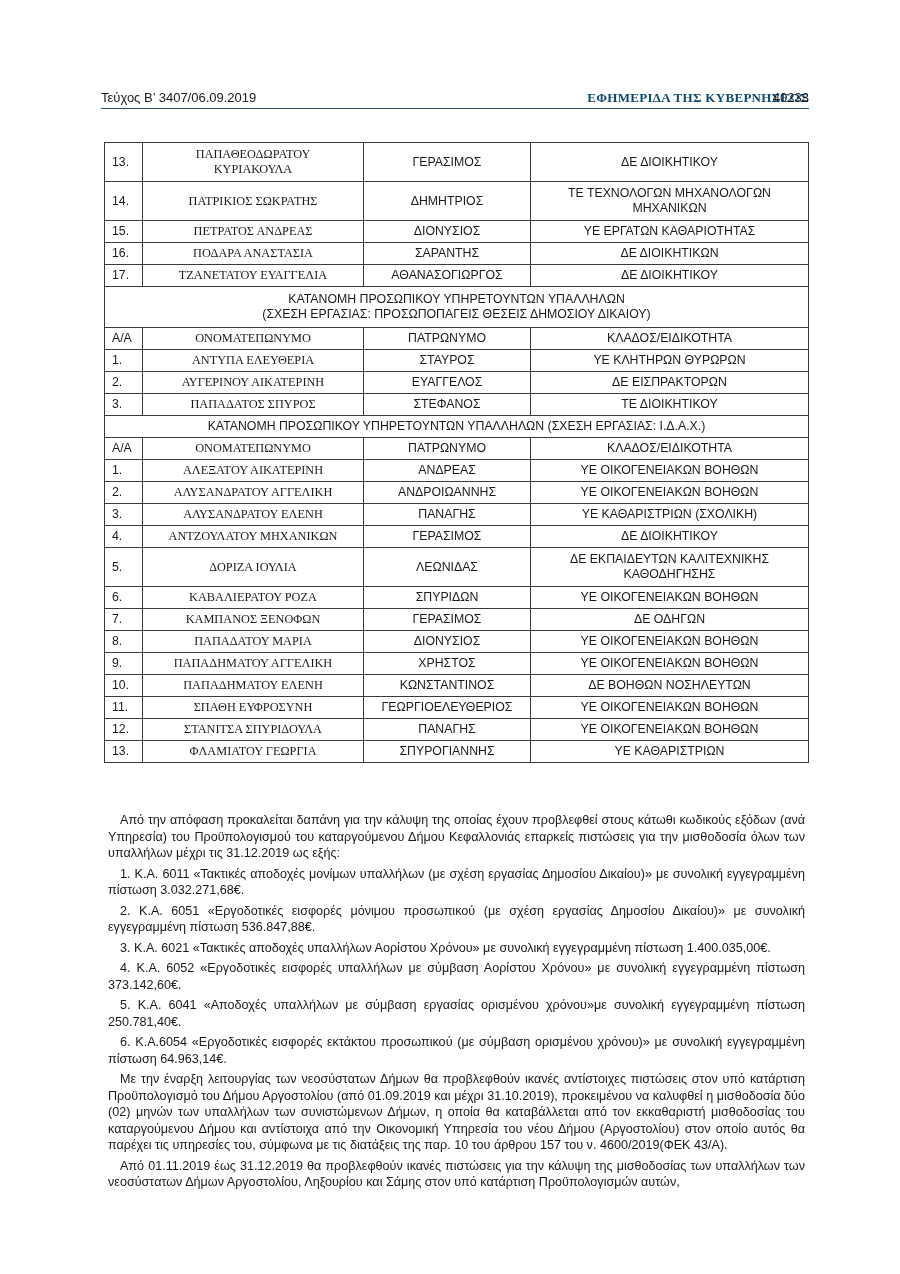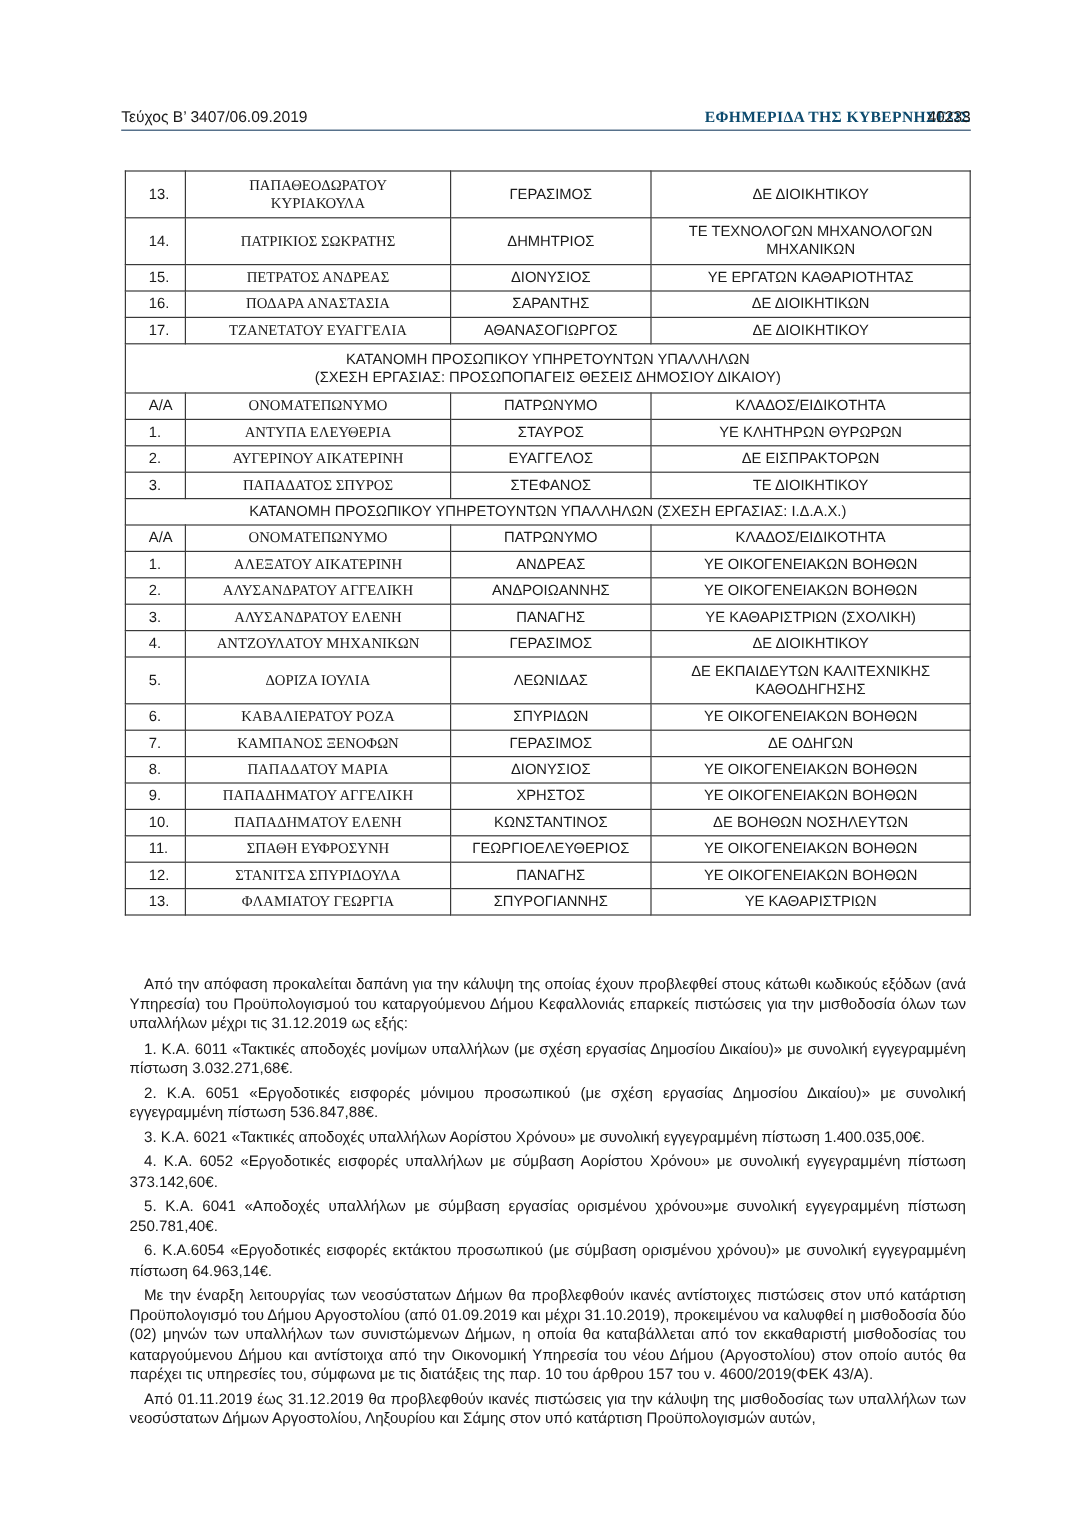--- a/index.html
+++ b/index.html
@@ -3,21 +3,21 @@
 <meta charset="utf-8">
 <style>
   html, body { margin:0; padding:0; background:#ffffff; }
   body { width:900px; height:1274px; position:relative; font-family:"Liberation Sans", sans-serif; color:#1a1a1a; overflow:hidden; }
   .header { position:absolute; left:101px; top:88px; width:708px; height:20px; border-bottom:1.5px solid #2f4f6f; }
   .header .left { position:absolute; left:0; top:2px; font-size:13px; }
   .header .center { position:absolute; left:0; right:0; top:2px; text-align:right; font-family:"Liberation Serif", serif; font-weight:bold; font-size:13px; color:#0c4a6e; letter-spacing:0.3px; }
   .header .right { position:absolute; right:0; top:2px; font-size:13px; }
   table { position:absolute; left:104px; top:142px; width:705px; border-collapse:collapse; font-size:12.3px; }
   td { border:1px solid #3a3a3a; text-align:center; vertical-align:middle; padding:0 4px; line-height:15px; height:21px; }
-  td.num { width:26px; text-align:left; padding-left:19px; }
+  td.num { width:26px; text-align:left; padding-left:7px; }
   td.name { width:212px;font-family:Liberation Serif, serif; }
   td.father { width:158px; }
   td.spec { }
   tr.tall td { height:38px; }
   tr.section td { height:21px; }
   tr.section.two td { height:40px;margin-top:48px; }
   .text { position:absolute; left:104px; top:808px; width:705px; font-size:12.6px; line-height:16.5px; text-align:justify; }
   .text p { margin:4px; text-indent:12px; }
 </style>
 </head>

